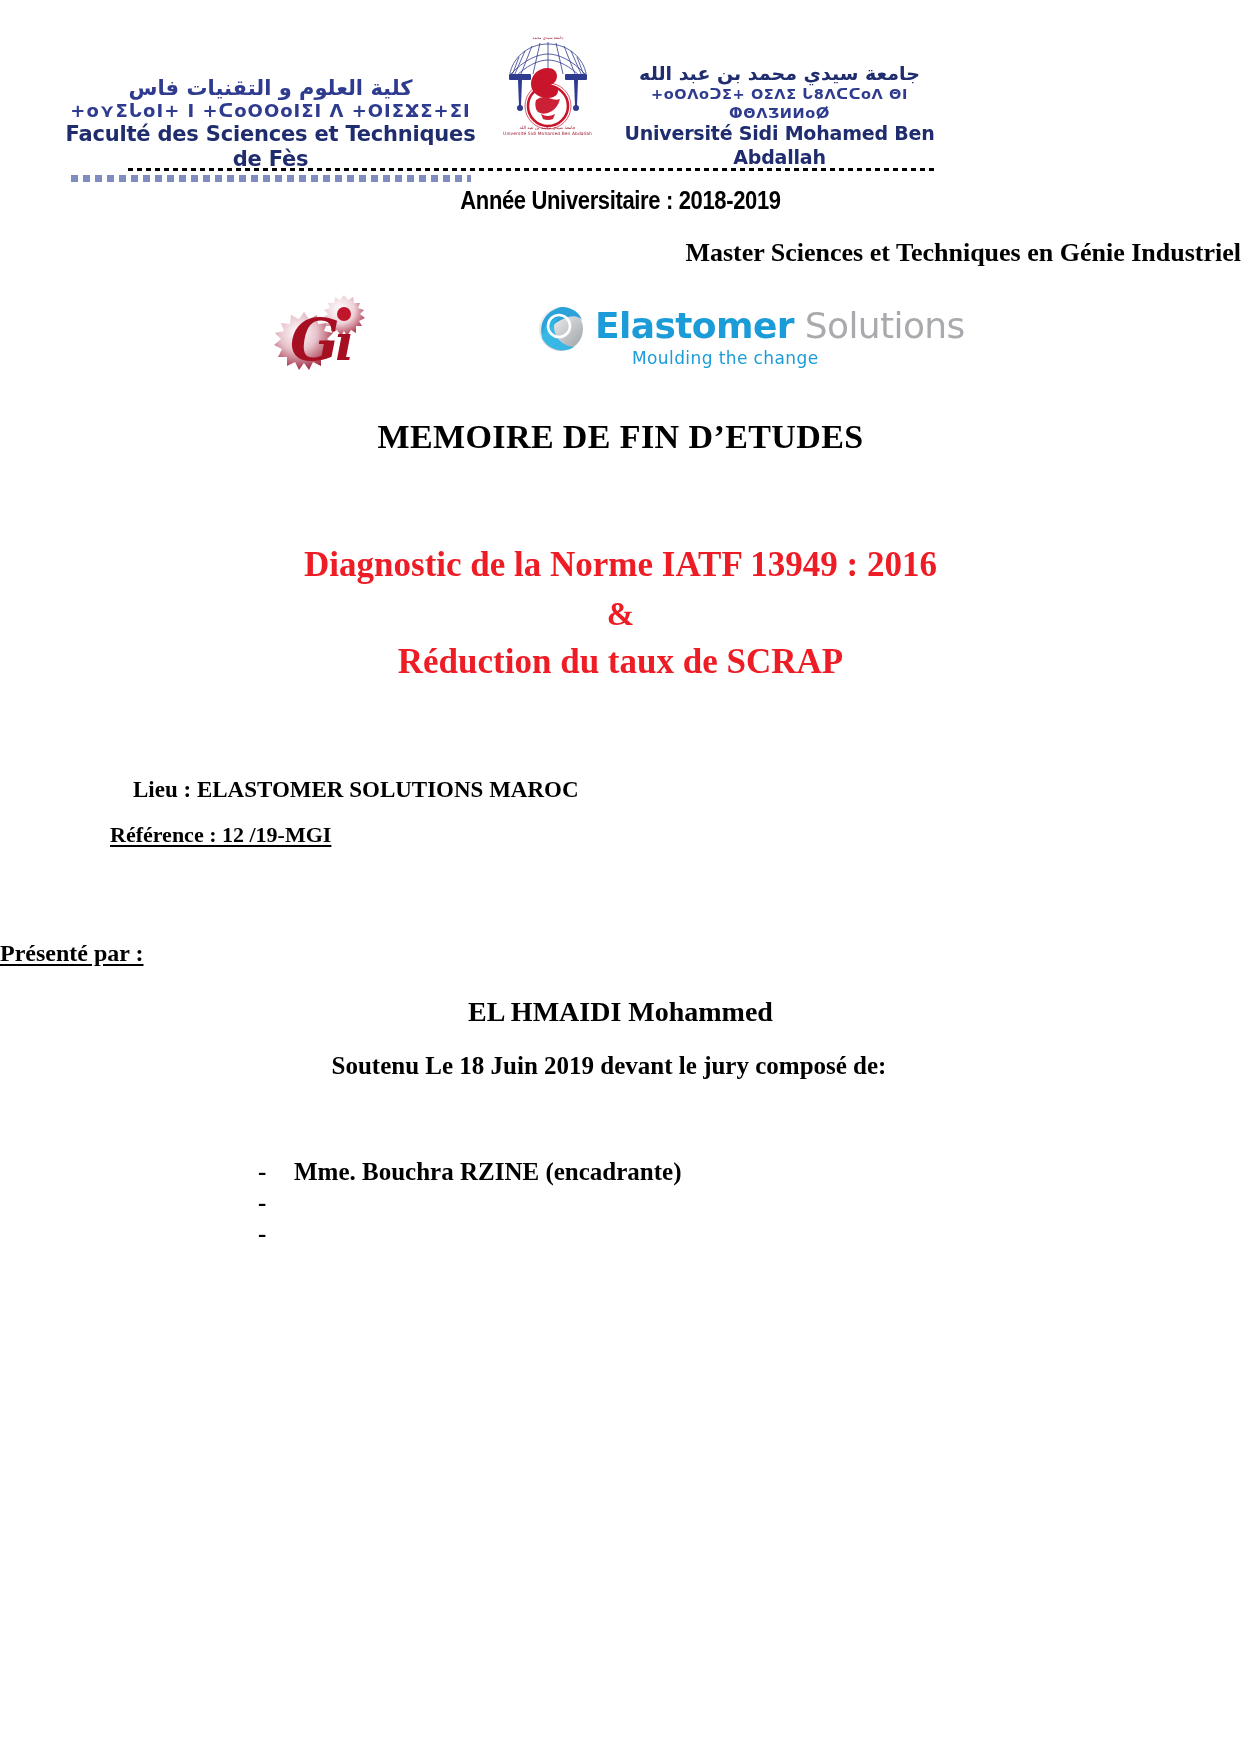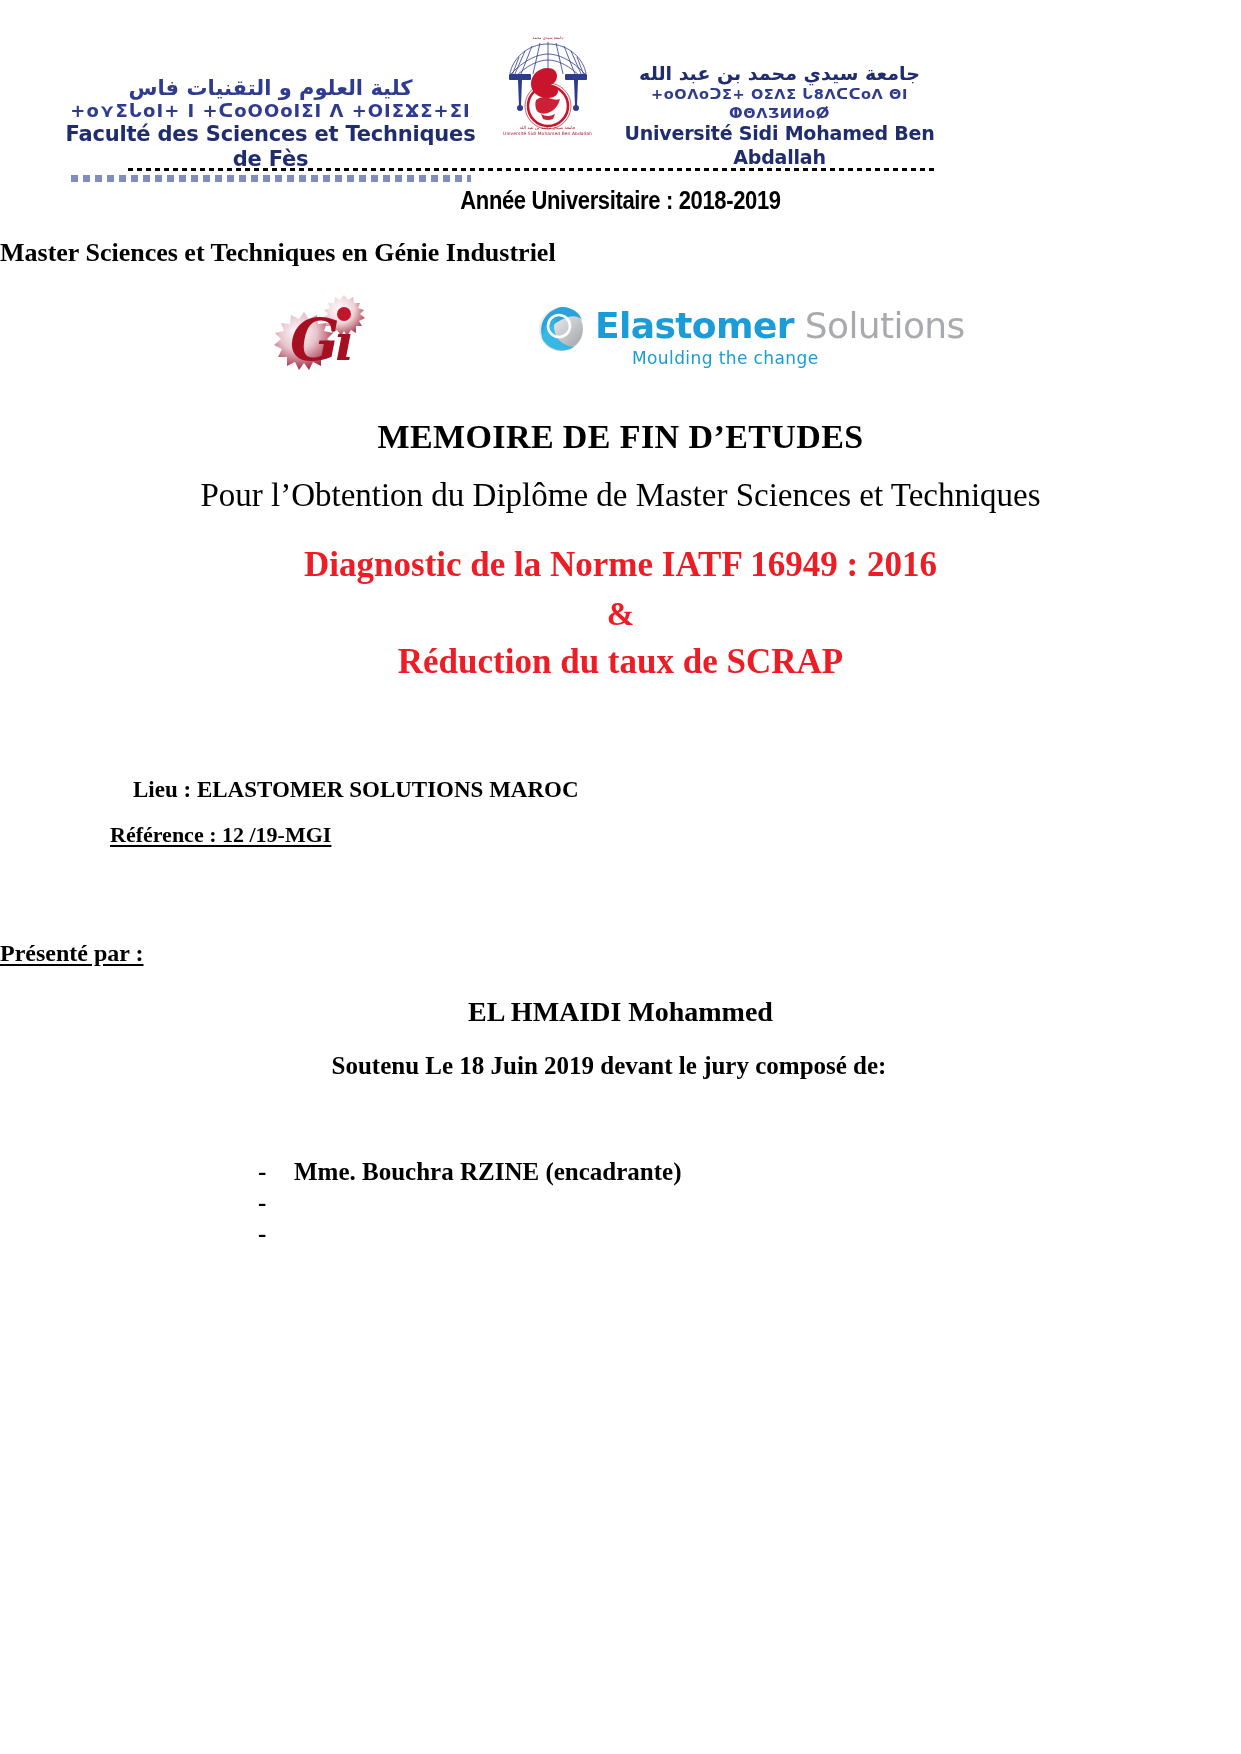--- a/index.html
+++ b/index.html
@@ -148,21 +148,21 @@
     font-weight: bold;
     letter-spacing: -0.4px;
     transform: scaleX(0.88);
   }
 
   .master-line {
     position: absolute;
     top: 238px;
     left: 0;
     width: 1241px;
-    text-align: left;
+    text-align: right;
     font-family: "Liberation Serif", serif;
     font-size: 26px;
     font-weight: bold;
   }
 
   
   .logos-row {
     position: absolute;
     top: 288px;
     left: 0;
@@ -461,23 +461,22 @@
       </div>
       <div class="es-word">
         <span class="b">Elastomer</span><span>&nbsp;</span><span class="g">Solutions</span>
       </div>
       <div class="es-tag">Moulding the change</div>
     </div>
 
   </div>
 
   <div class="memoire">MEMOIRE DE FIN D’ETUDES</div>
-  <div class="pour-obtention">Pour l’Obtention du Diplôme de Master Sciences et Techniques</div>
-
-  <div class="red-title rt1">Diagnostic de la Norme IATF 16949 : 2016</div>
+
+  <div class="red-title rt1">Diagnostic de la Norme IATF 13949 : 2016</div>
   <div class="red-title rt2">&amp;</div>
   <div class="red-title rt3">Réduction du taux de SCRAP</div>
 
   <div class="lieu">Lieu : ELASTOMER  SOLUTIONS  MAROC</div>
   <div class="reference">Référence : 12 /19-MGI</div>
 
   <div class="presente">
     <u>Présenté par :</u>
   </div>
   <div class="author">EL HMAIDI Mohammed</div>

